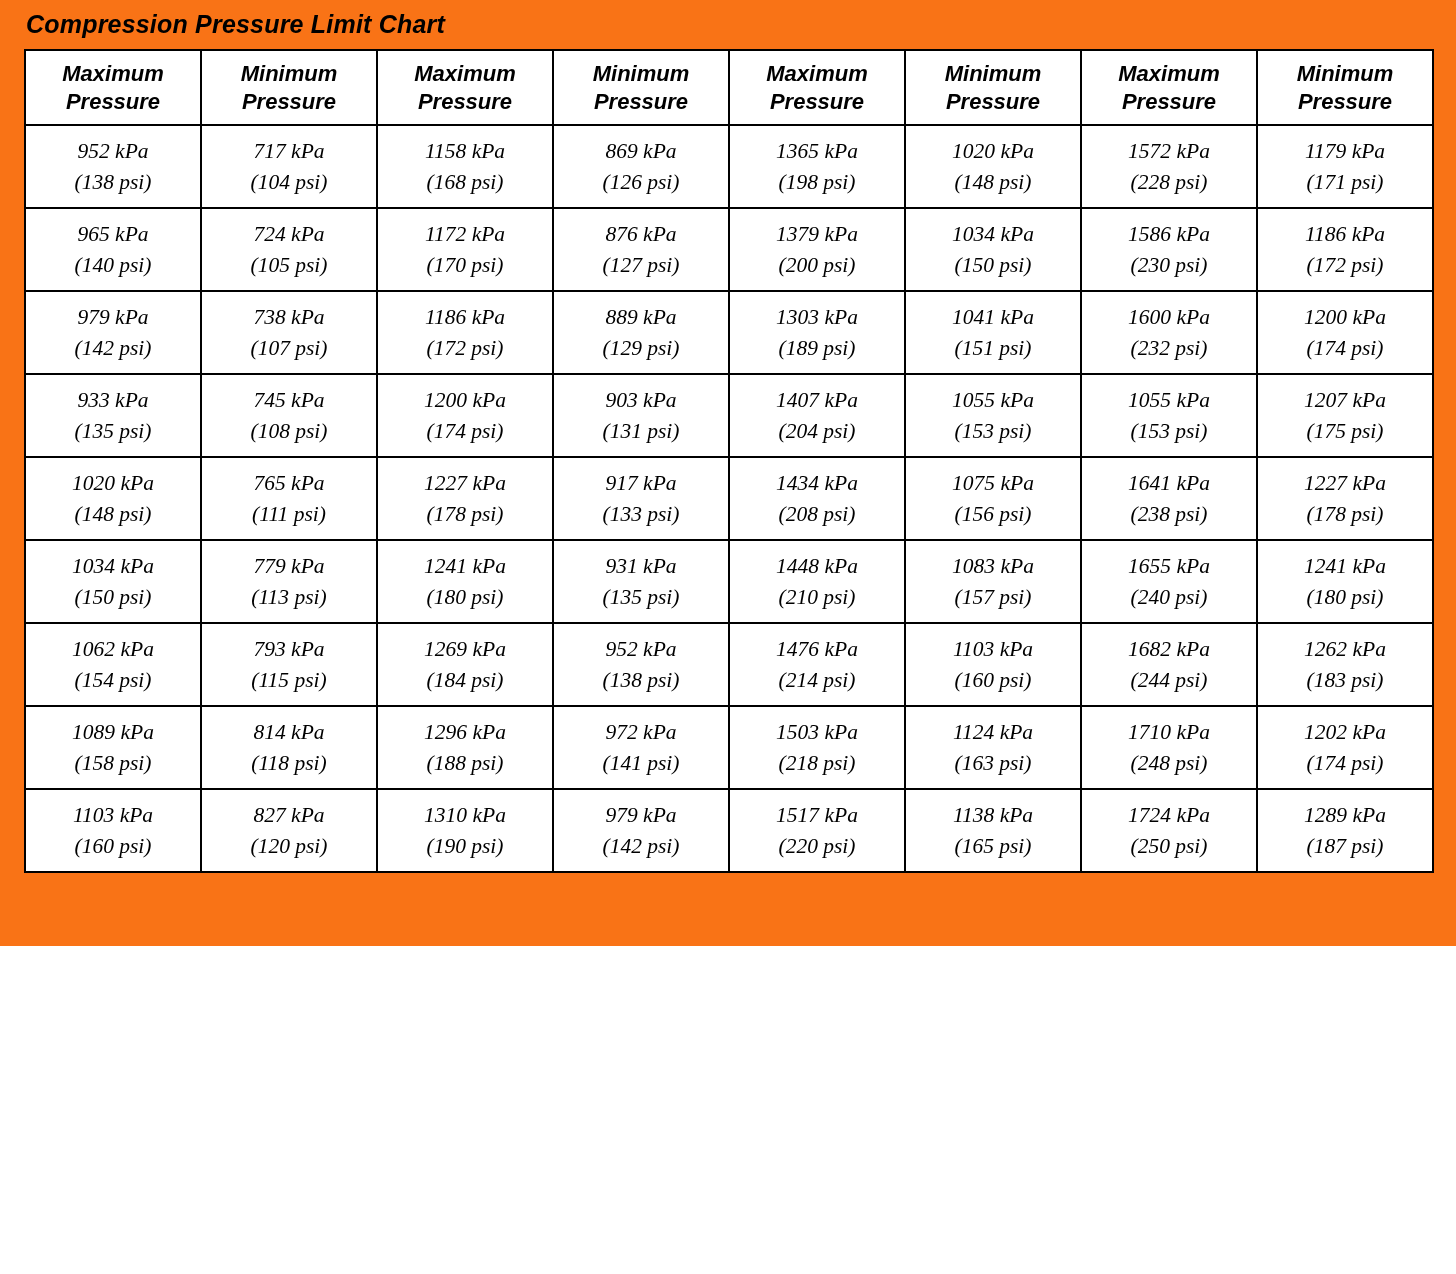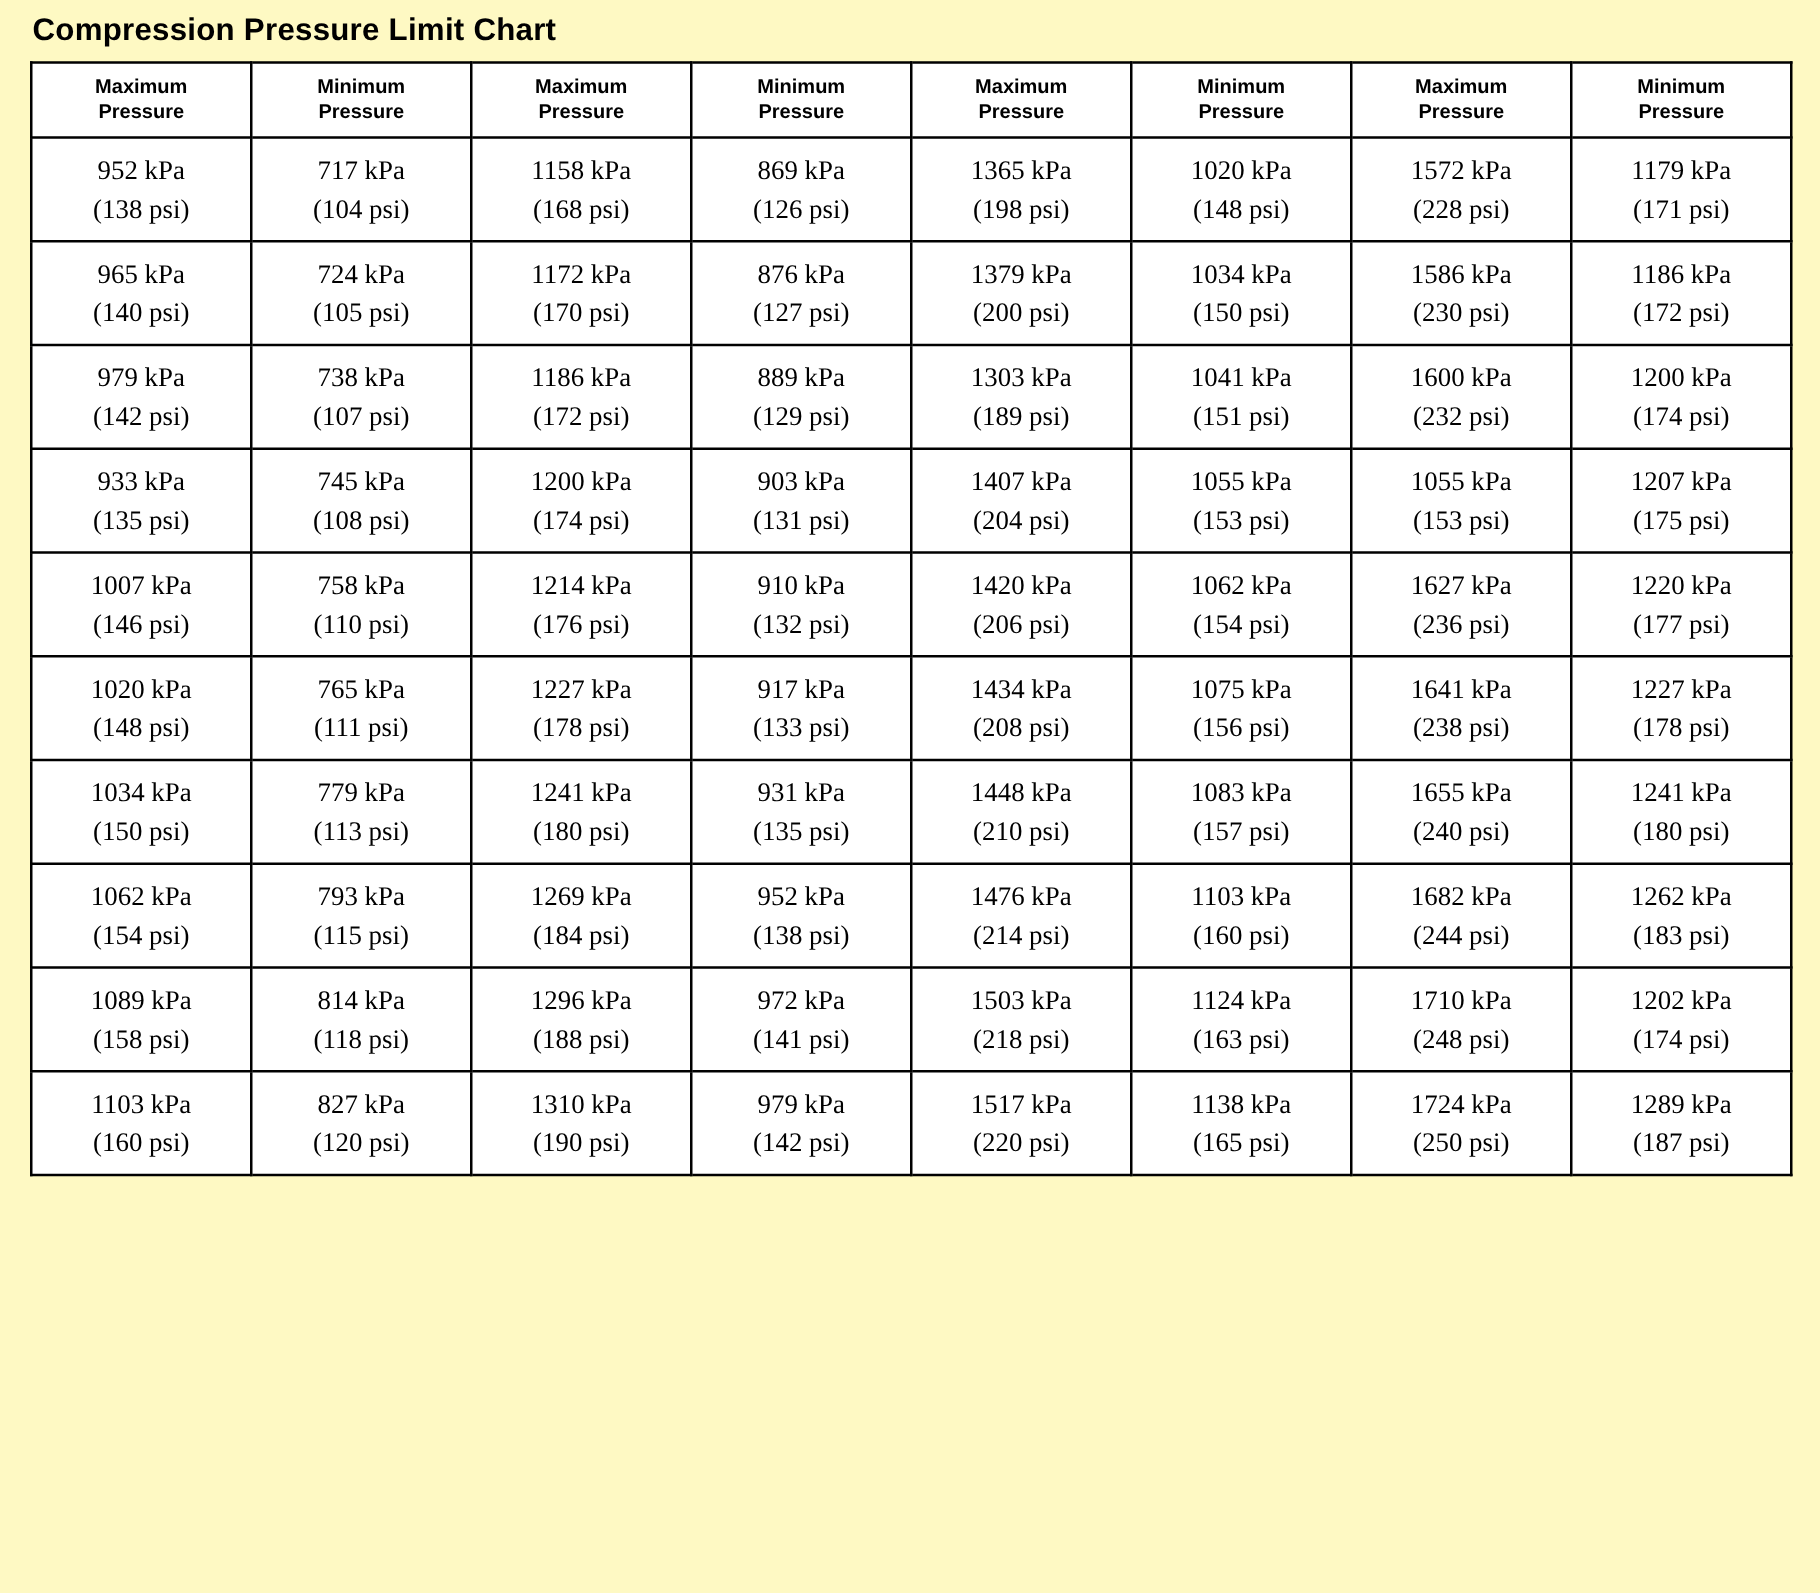--- a/index.html
+++ b/index.html
@@ -3,25 +3,26 @@
 <meta charset="utf-8">
 <style>
   html, body {
     margin: 0;
     padding: 0;
     background: #ffffff;
     color: #000000;
   }
   .page {
     width: 1456px;
-    height: 1274px;
+    height: 946px;
     box-sizing: border-box;
     padding: 8px 22px 18px 24px;
-    background: #fef9c3;
+    background: #f97316;
     font-family: "Liberation Serif", serif;
+    font-style: italic;
   }
   .title {
     font-family: "Liberation Sans", sans-serif;
     font-weight: bold;
     font-size: 25px;
     margin: 2px 0 10px 2px;
     color: #000000;
     letter-spacing: 0.2px;
   }
   table.pressure-table {
@@ -32,21 +33,21 @@
   }
   table.pressure-table th,
   table.pressure-table td {
     border: 2px solid #000000;
     text-align: center;
     vertical-align: middle;
   }
   table.pressure-table th {
     font-family: "Liberation Sans", sans-serif;
     font-weight: bold;
-    font-size: 16px;
+    font-size: 22px;
     line-height: 1.25;
     padding: 9px 2px;
     background: #ffffff;
   }
   table.pressure-table td {
     font-family: "Liberation Serif", serif;
     font-size: 21.5px;
     line-height: 1.42;
     padding: 10px 2px;
     background: #ffffff;
@@ -106,30 +107,20 @@
           <td>933 kPa<br>(135 psi)</td>
           <td>745 kPa<br>(108 psi)</td>
           <td>1200 kPa<br>(174 psi)</td>
           <td>903 kPa<br>(131 psi)</td>
           <td>1407 kPa<br>(204 psi)</td>
           <td>1055 kPa<br>(153 psi)</td>
           <td>1055 kPa<br>(153 psi)</td>
           <td>1207 kPa<br>(175 psi)</td>
         </tr>
         <tr>
-          <td>1007 kPa<br>(146 psi)</td>
-          <td>758 kPa<br>(110 psi)</td>
-          <td>1214 kPa<br>(176 psi)</td>
-          <td>910 kPa<br>(132 psi)</td>
-          <td>1420 kPa<br>(206 psi)</td>
-          <td>1062 kPa<br>(154 psi)</td>
-          <td>1627 kPa<br>(236 psi)</td>
-          <td>1220 kPa<br>(177 psi)</td>
-        </tr>
-        <tr>
           <td>1020 kPa<br>(148 psi)</td>
           <td>765 kPa<br>(111 psi)</td>
           <td>1227 kPa<br>(178 psi)</td>
           <td>917 kPa<br>(133 psi)</td>
           <td>1434 kPa<br>(208 psi)</td>
           <td>1075 kPa<br>(156 psi)</td>
           <td>1641 kPa<br>(238 psi)</td>
           <td>1227 kPa<br>(178 psi)</td>
         </tr>
         <tr>

